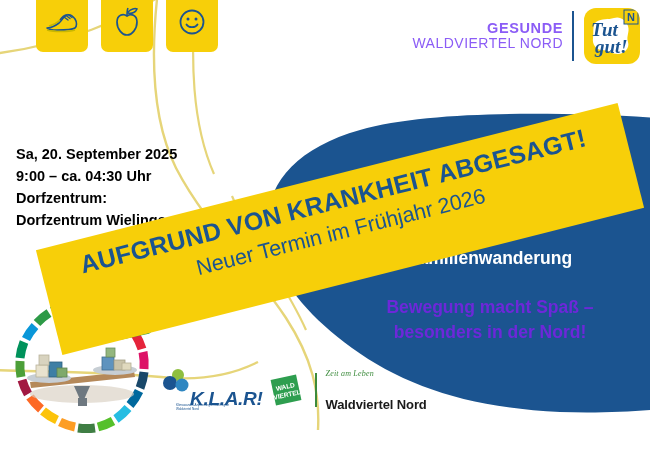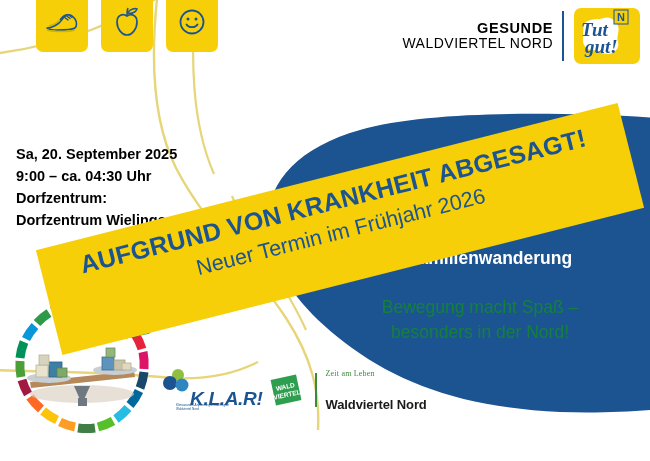--- a/index.html
+++ b/index.html
@@ -55,21 +55,21 @@
   
   #header-logo {
     position: absolute;
     right: 10px; top: 8px;
     display: flex;
     align-items: center;
     z-index: 6;
   }
   #header-wordmark {
     text-align: right;
-    color: #000000;
+    color: #8b5cf6;
     line-height: 1.14;
     padding-right: 9px;
   }
   .hw-line1, .hw-line2 {
     font-size: 14.5px;
     font-weight: bold;
     letter-spacing: 0.6px;
   }
   .hw-line3 {
     font-size: 14px;
@@ -77,24 +77,24 @@
     letter-spacing: 0.5px;
   }
   #header-divider {
     width: 2px;
     height: 50px;
     background: #1B5490;
     margin-right: 10px;
   }
   #tutgut-logo {
     position: relative;
-    width: 66px;
+    width: 56px;
     height: 56px;
     background: #F7CF09;
-    border-radius: 7px;
+    border-radius: 12px;
     overflow: hidden;
   }
   #tutgut-logo svg { position: absolute; left: 0; top: 0; }
 
   
   #event-details {
     position: absolute;
     left: 16px; top: 143px;
     color: #000000;
     font-size: 14.5px;
@@ -109,26 +109,26 @@
     left: 345px; top: 248px;
     width: 290px;
     text-align: center;
     color: #ffffff;
     font-size: 17.5px;
     font-weight: bold;
     z-index: 5;
   }
   #headline-sub {
     position: absolute;
-    left: 335px; top: 295px;
+    left: 345px; top: 295px;
     width: 290px;
     text-align: center;
-    color: #15803d;
+    color: #6d28d9;
     font-size: 17.5px;
-    font-weight: normal;
+    font-weight: bold;
     line-height: 1.42;
     z-index: 5;
   }
 
   
   #cancel-banner {
     position: absolute;
     left: 40px;
     top: 175px;
     width: 600px;
@@ -206,20 +206,21 @@
   }
   #wv-divider {
     width: 1.5px;
     height: 34px;
     background: #3C8B3C;
     margin: 0 9px;
   }
   #wv-text .wv-script {
     color: #3C8B3C;
     font-size: 8px;
+    font-style: italic;
     font-family: "Liberation Serif", serif;
     letter-spacing: 0.2px;
     margin-bottom: 19px;
   }
   #wv-text .wv-name {
     color: #1a1a1a;
     font-size: 13px;
     font-weight: bold;
     letter-spacing: -0.1px;
   }

